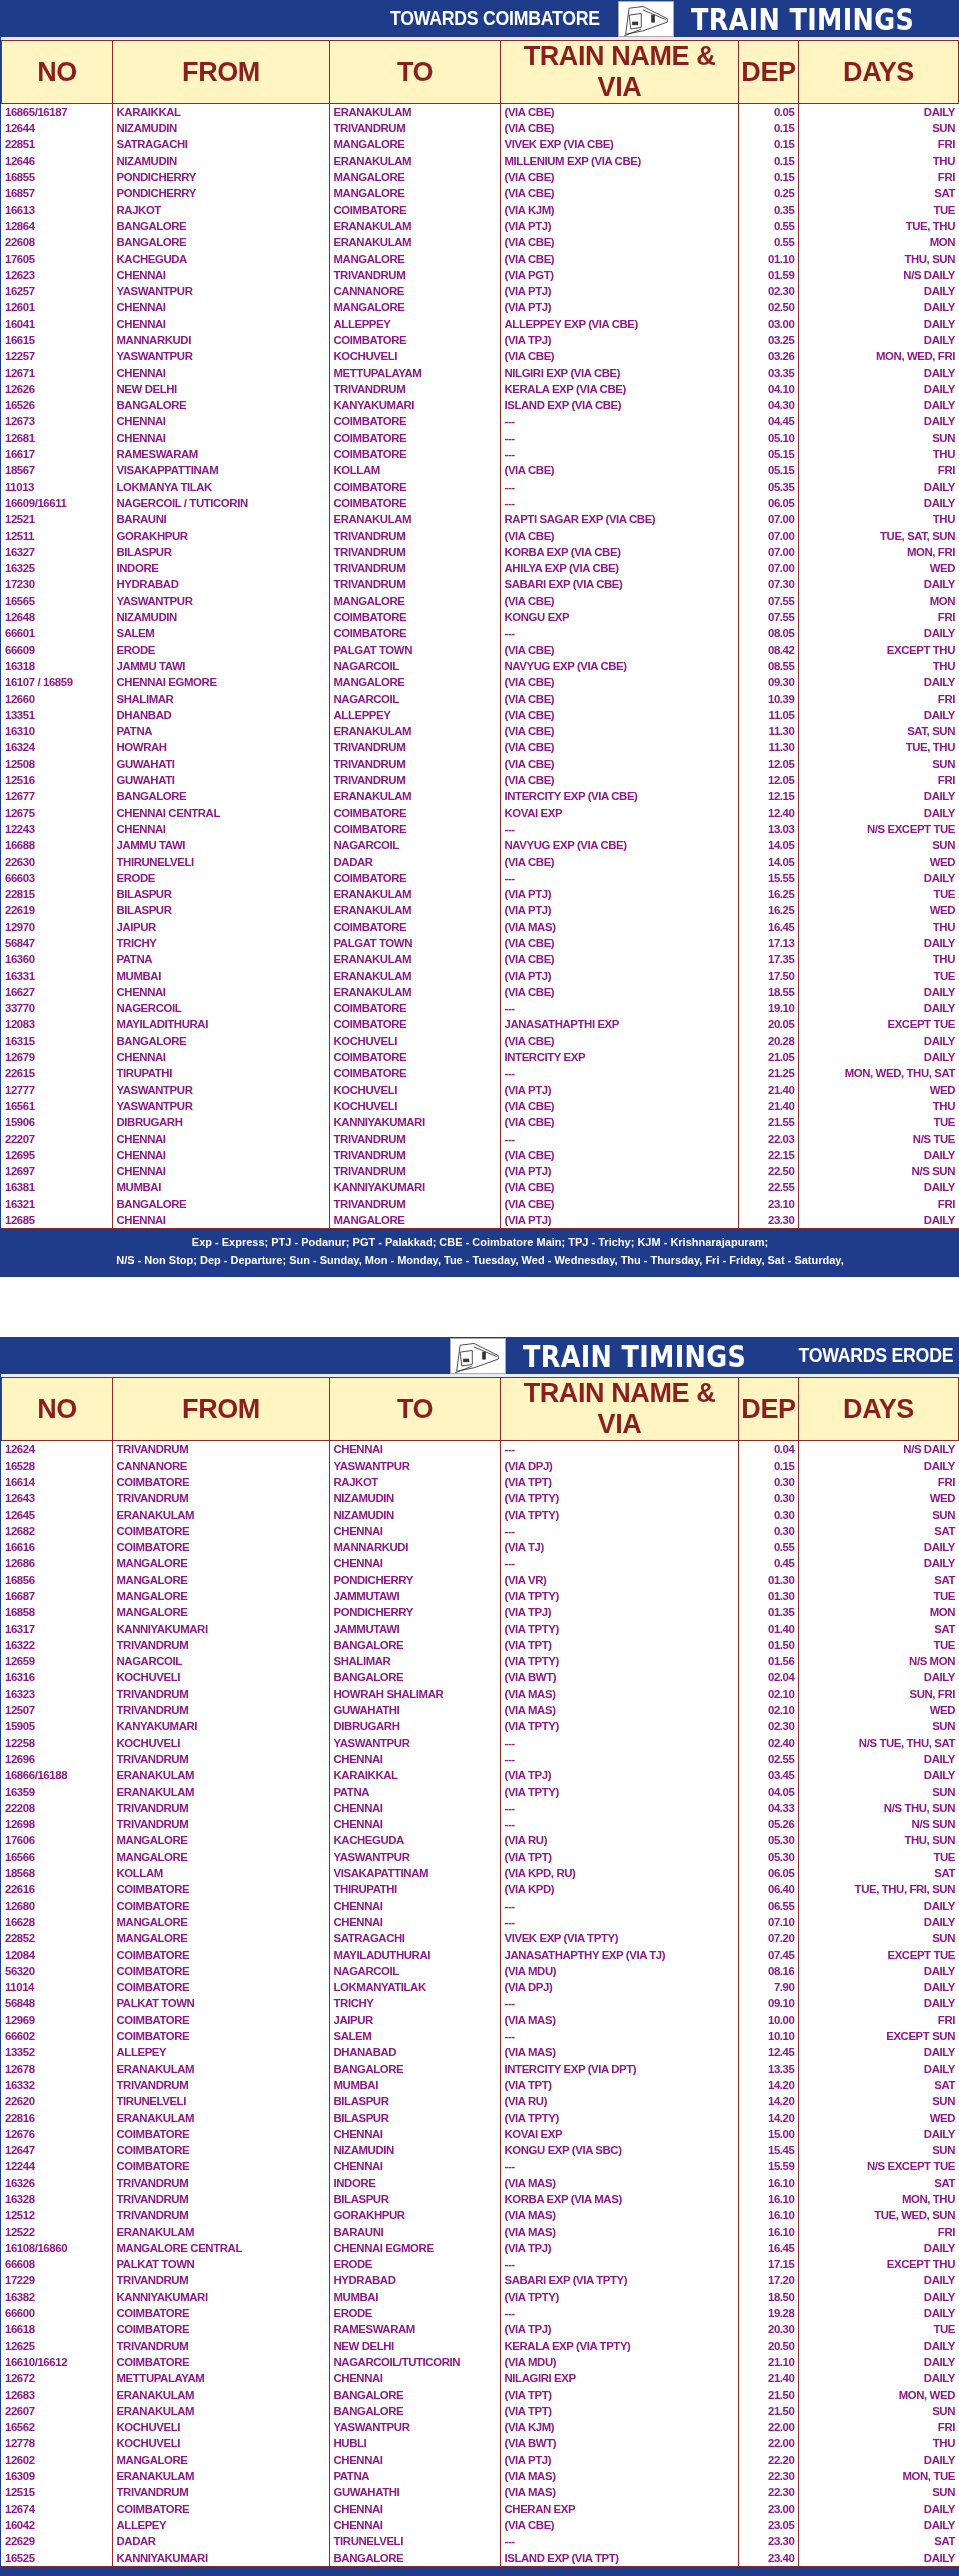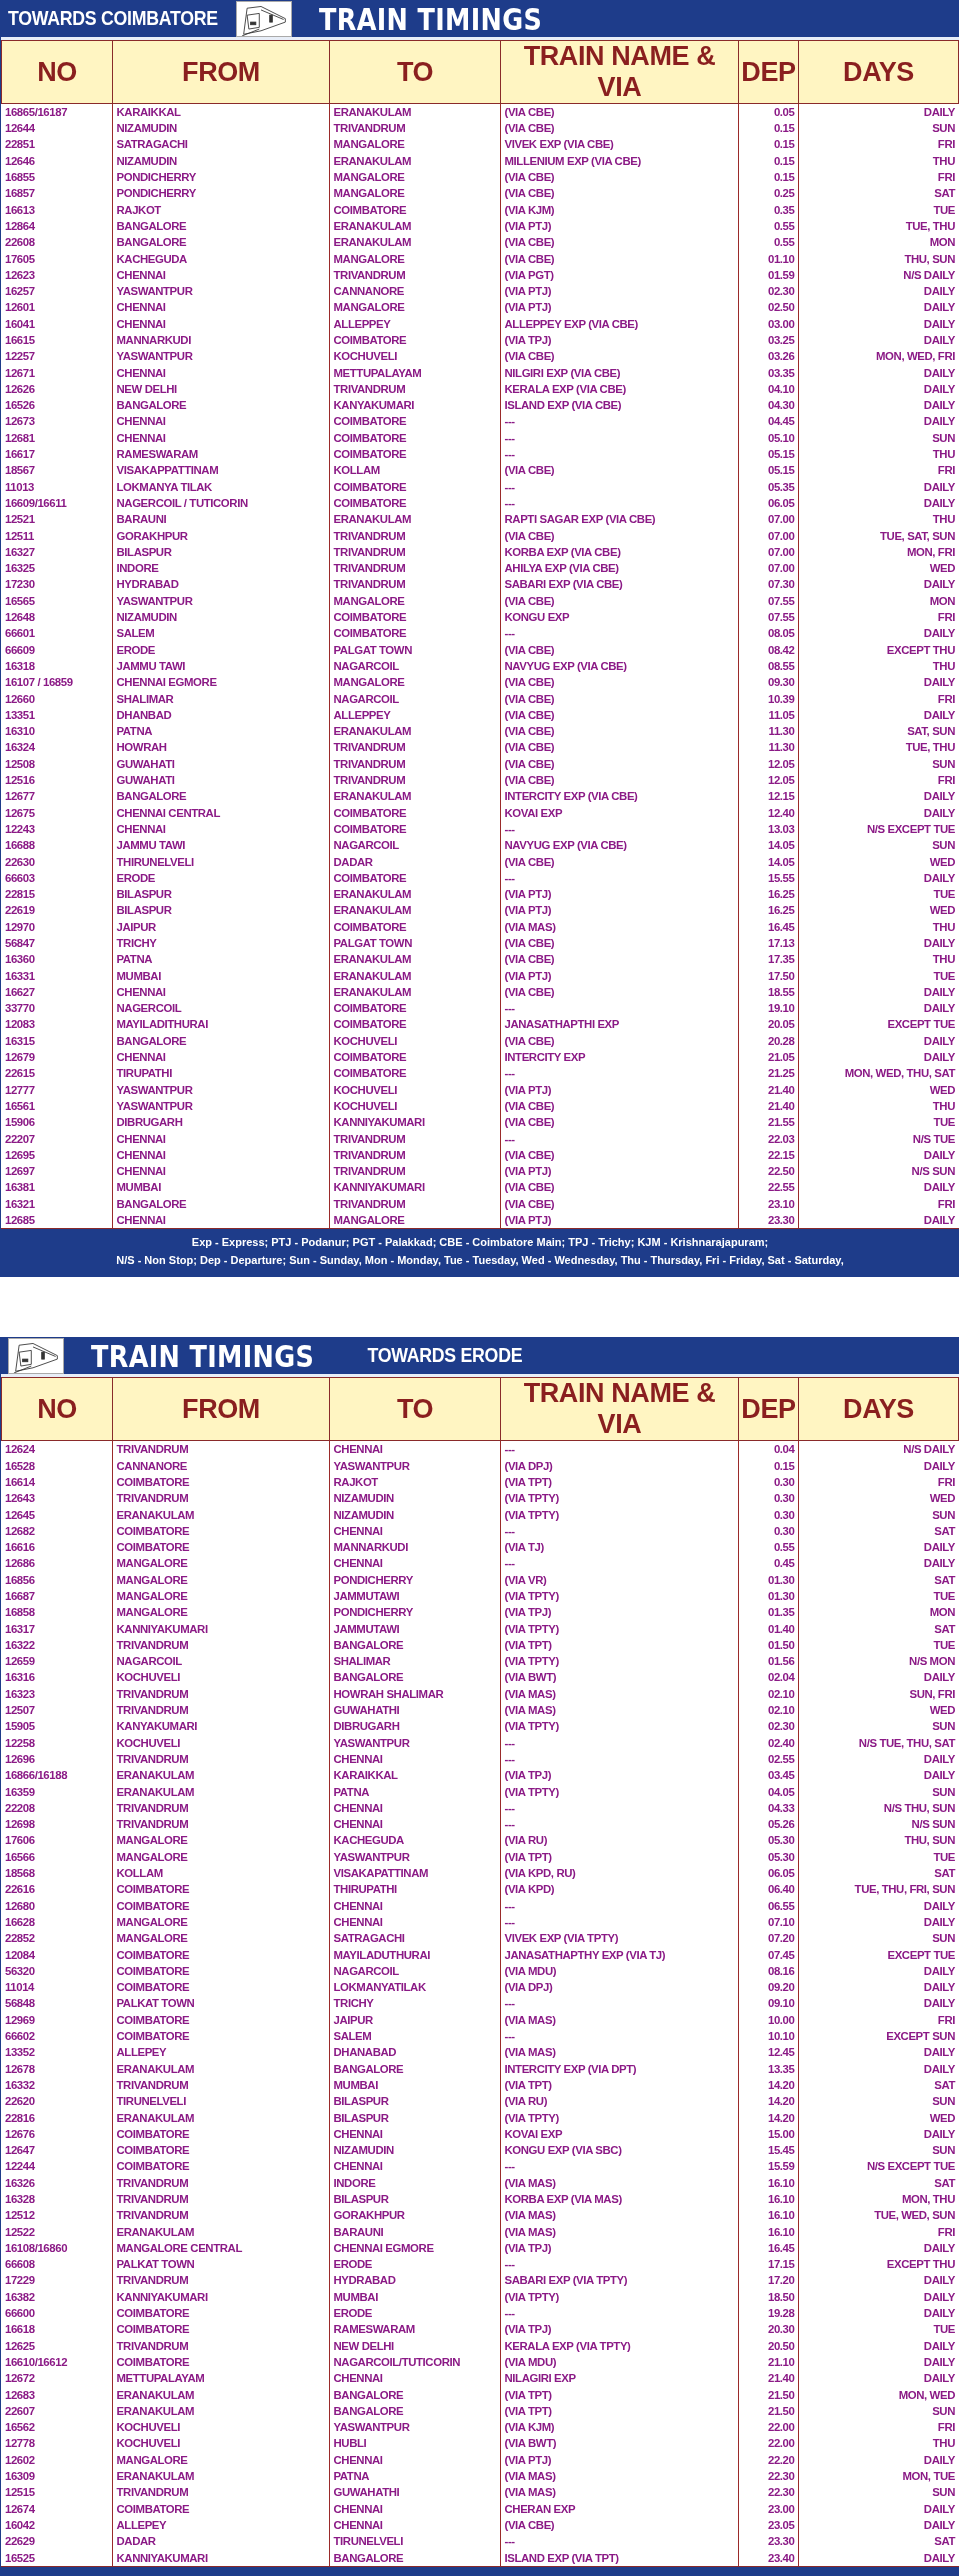--- a/index.html
+++ b/index.html
@@ -1,22 +1,22 @@
 <!DOCTYPE html>
 <html style="font-size:14px"><head>
 <meta charset="utf-8">
 <style>
   * { box-sizing: border-box; margin: 0; padding: 0; }
   body { width: 960px; background: #ffffff; font-family: "Liberation Sans", sans-serif; }
   .panel { width: 960px; border: 1.8px solid #1e3c8a; background: #fff; }
   .panel + .panel { margin-top: 60px; }
-  .banner { height: 39px; background: #1e3c8a; display: flex; align-items: center; justify-content: flex-start; padding: 0 5.3px 0 7px; border-bottom: 3.5px solid #e8eef8; }
+  .banner { height: 39px; background: #1e3c8a; display: flex; align-items: center; justify-content: flex-end; padding: 0 5.3px 0 7px; border-bottom: 3.5px solid #e8eef8; }
   .banner .dir { color: #ffffff; font-weight: bold; font-size: 19.3px; letter-spacing: -0.3px; font-family: "Liberation Sans", sans-serif; transform: scaleX(0.92); transform-origin: left center; }
   .banner.b2 .dir { transform-origin: right center; }
-  .brand { display: flex; align-items: center; gap: 27px; }
+  .brand { display: flex; align-items: center; gap: 17px; }
   .brand .logo { width: 56px; height: 36px; background: #ffffff; border: 0.9px solid #aaa; display: flex; align-items: center; justify-content: center; }
   .brand .title { color: #ffffff; font-weight: bold; font-size: 30px; letter-spacing: 0.4px; font-family: "DejaVu Sans", sans-serif; transform: scaleX(0.85); transform-origin: left center; }
   table { width: 100%; border-collapse: collapse; table-layout: fixed; }
   thead th { background: #fff5c2; color: #8a1f1f; font-weight: bold; font-size: 27px; height: 44px; border: 1.8px solid #8a2a2a; transform: none; font-family: "Liberation Sans", sans-serif; letter-spacing: -0.4px; }
   tbody td { color: #8b1a86; font-weight: bold; font-size: 11.4px; height: 16.3px; line-height: 16px; padding: 0 3.5px; border-left: 1.3px solid #9a2a2a; border-right: 1.3px solid #9a2a2a; white-space: nowrap; overflow: hidden; font-family: "Liberation Sans", sans-serif; letter-spacing: -0.4px; }
   tbody td:first-child { border-left: none; }
   tbody td:last-child { border-right: none; }
   td.dep, td.days { text-align: right; }
   col.c-no { width: 111px; } col.c-from { width: 217px; } col.c-to { width: 171px; } col.c-train { width: 238px; } col.c-dep { width: 60px; } col.c-days { width: auto; }
   .legend { background: #1e3c8a; color: #ffffff; font-size: 11px; font-weight: bold; padding: 5.3px 7px 7px; line-height: 17.5px; border-top: 1.8px solid #8a2a2a; }
@@ -926,21 +926,21 @@
           <td class="to">NAGARCOIL</td>
           <td class="train">(VIA MDU)</td>
           <td class="dep">08.16</td>
           <td class="days">DAILY</td>
         </tr>
         <tr>
           <td class="no">11014</td>
           <td class="from">COIMBATORE</td>
           <td class="to">LOKMANYATILAK</td>
           <td class="train">(VIA DPJ)</td>
-          <td class="dep">09.20</td>
+          <td class="dep">7.90</td>
           <td class="days">DAILY</td>
         </tr>
         <tr>
           <td class="no">56848</td>
           <td class="from">PALKAT TOWN</td>
           <td class="to">TRICHY</td>
           <td class="train">---</td>
           <td class="dep">09.10</td>
           <td class="days">DAILY</td>
         </tr>

